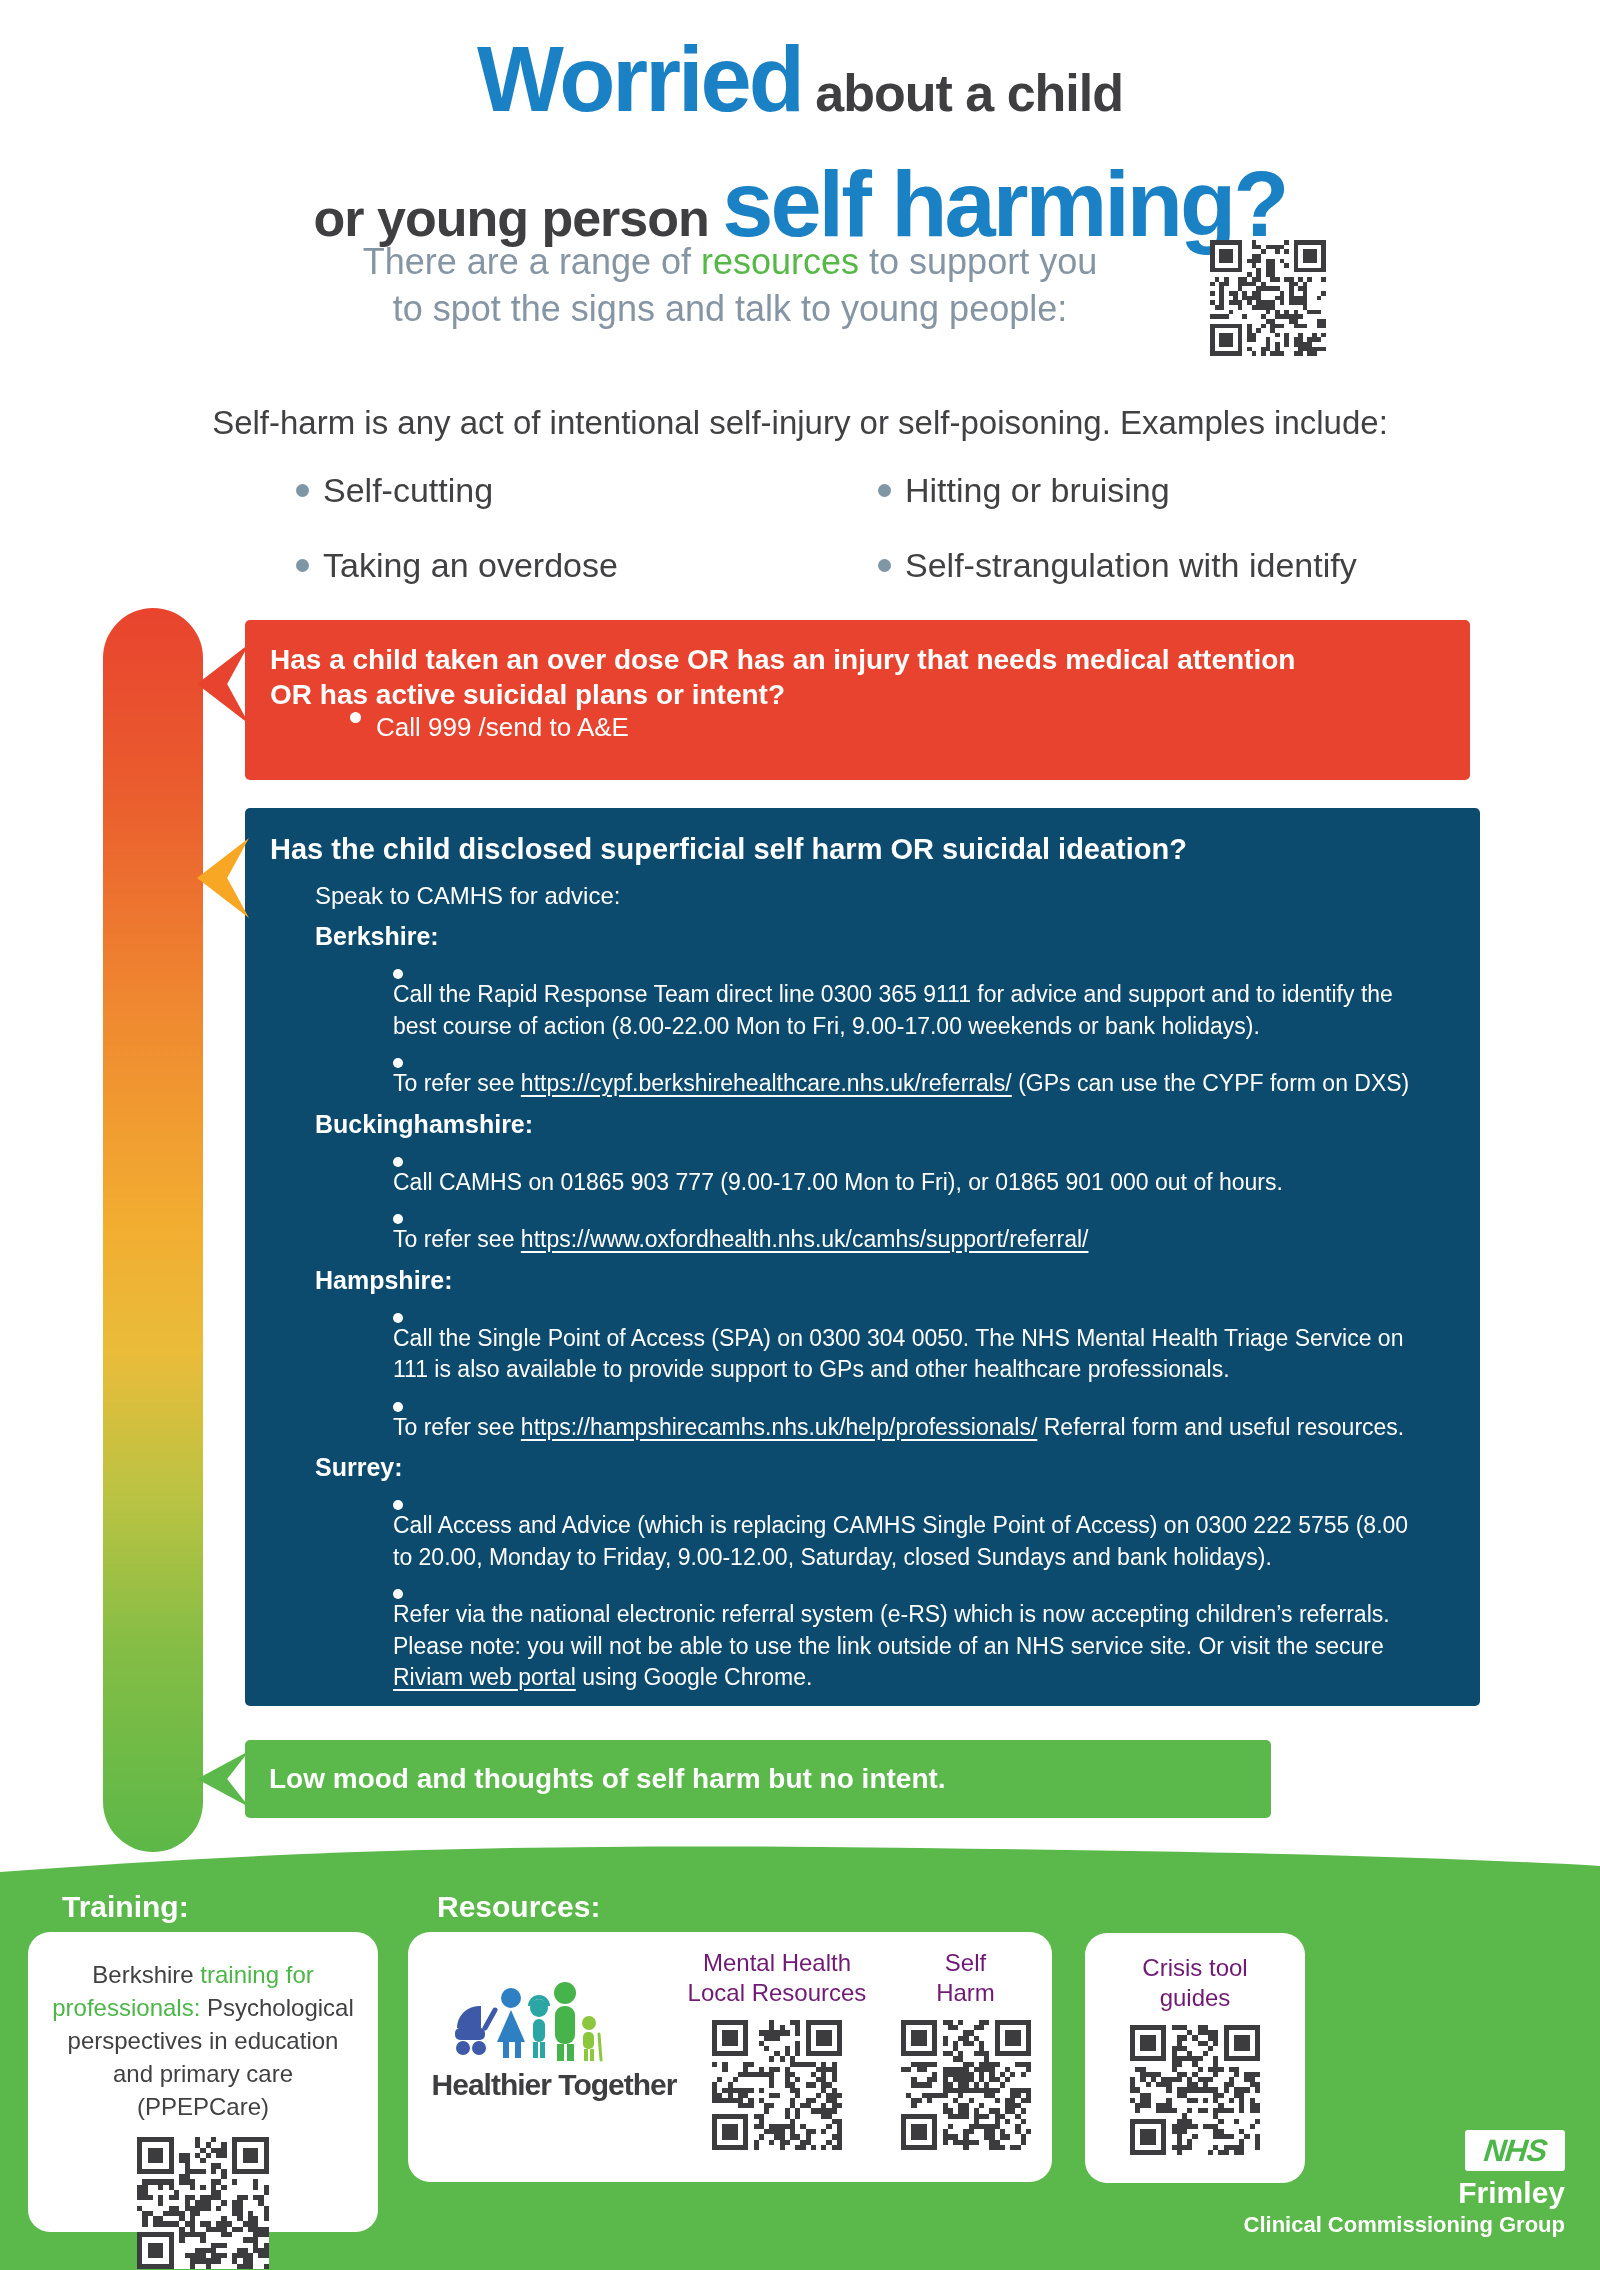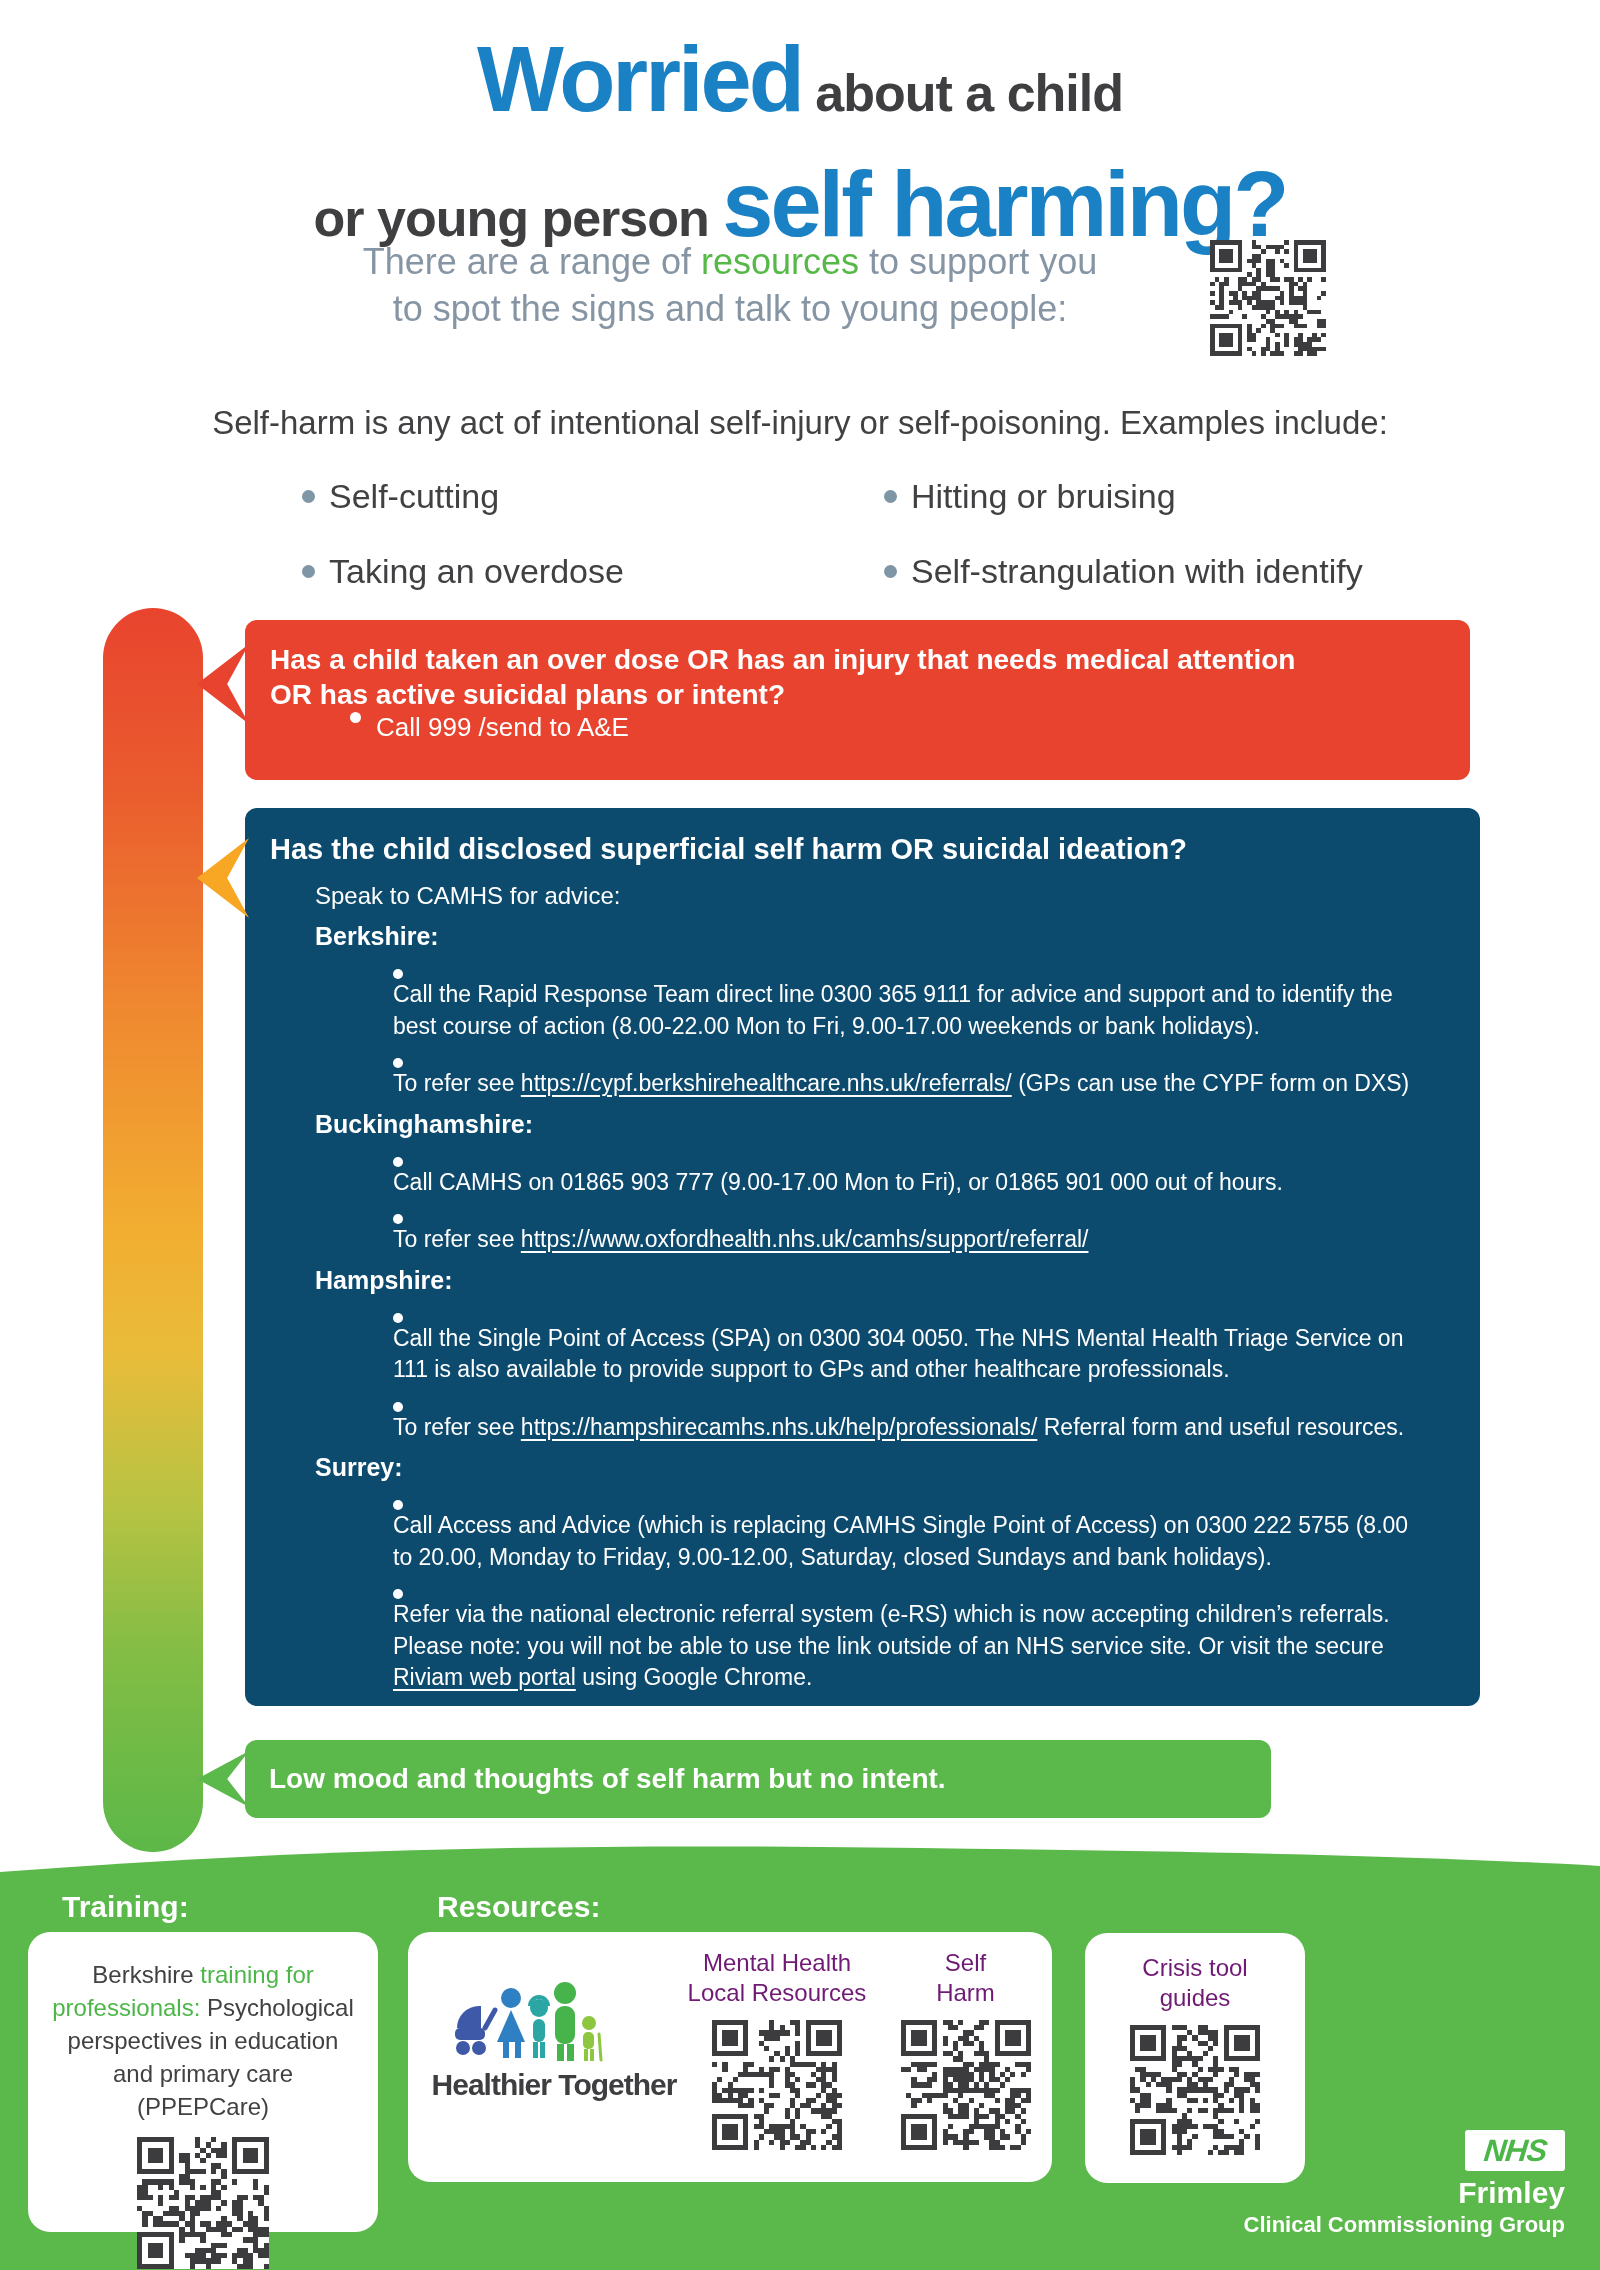--- a/index.html
+++ b/index.html
@@ -11,33 +11,33 @@
   .t-line{line-height:98px;}
   .t-big{font-size:92px;color:#1b81c5;letter-spacing:-3px;}
   .t-med{font-size:52px;color:#3f3f41;letter-spacing:-1px;}
   .subtitle{position:absolute;top:238px;left:200px;width:1060px;text-align:center;
             font-size:36px;line-height:47px;color:#8695a4;}
   .sub-hl{color:#56b947;}
   .qr-top{position:absolute;left:1210px;top:240px;width:116px;height:116px;}
 
   
   .intro{position:absolute;top:404px;left:0;width:100%;text-align:center;font-size:33px;color:#414043;}
-  .ex-list{position:absolute;margin:6px;padding:0;list-style:none;font-size:34px;color:#414043;}
+  .ex-list{position:absolute;margin:0;padding:0;list-style:none;font-size:34px;color:#414043;}
   .ex-col1{left:296px;top:470px;}
   .ex-col2{left:878px;top:470px;}
   .ex-list li{display:flex;align-items:center;margin-bottom:34px;line-height:41px;}
   .ex-dot{width:13px;height:13px;border-radius:50%;background:#7e96a6;margin-right:14px;flex:0 0 13px;}
 
   
   .scale-bar{position:absolute;left:103px;top:608px;width:100px;height:1244px;border-radius:52px;
     background:linear-gradient(180deg,#e8442e 0%,#ea5b2e 14%,#ef8830 32%,#f2ae31 50%,
                #e9bc3a 60%,#b8c343 72%,#83bd45 84%,#5cb848 100%);}
 
   
-  .box{position:absolute;color:#ffffff;border-radius:12px;}
+  .box{position:absolute;color:#ffffff;border-radius:5px;}
   .tail{position:absolute;left:-48px;width:52px;clip-path:polygon(100% 0,0 50%,100% 100%,58% 50%);}
   .box-red{left:245px;top:620px;width:1225px;height:160px;background:#e8432f;padding:22px 30px 0 25px;box-sizing:border-box;}
   .box-red .tail{top:24px;height:80px;background:#e8432f;}
   .red-q{font-weight:bold;font-size:28px;line-height:35px;white-space:pre-line;}
   .red-action{display:flex;align-items:flex-start;margin-left:80px;font-size:26px;}
   .w-dot{width:11px;height:11px;border-radius:50%;background:#ffffff;margin-right:15px;flex:0 0 11px;}
 
   .box-amber{left:245px;top:808px;width:1235px;height:898px;background:#0c4a6e;
              padding:25px 28px 16px 25px;box-sizing:border-box;}
   .box-amber .tail{top:30px;height:80px;background:#f7a723;}

